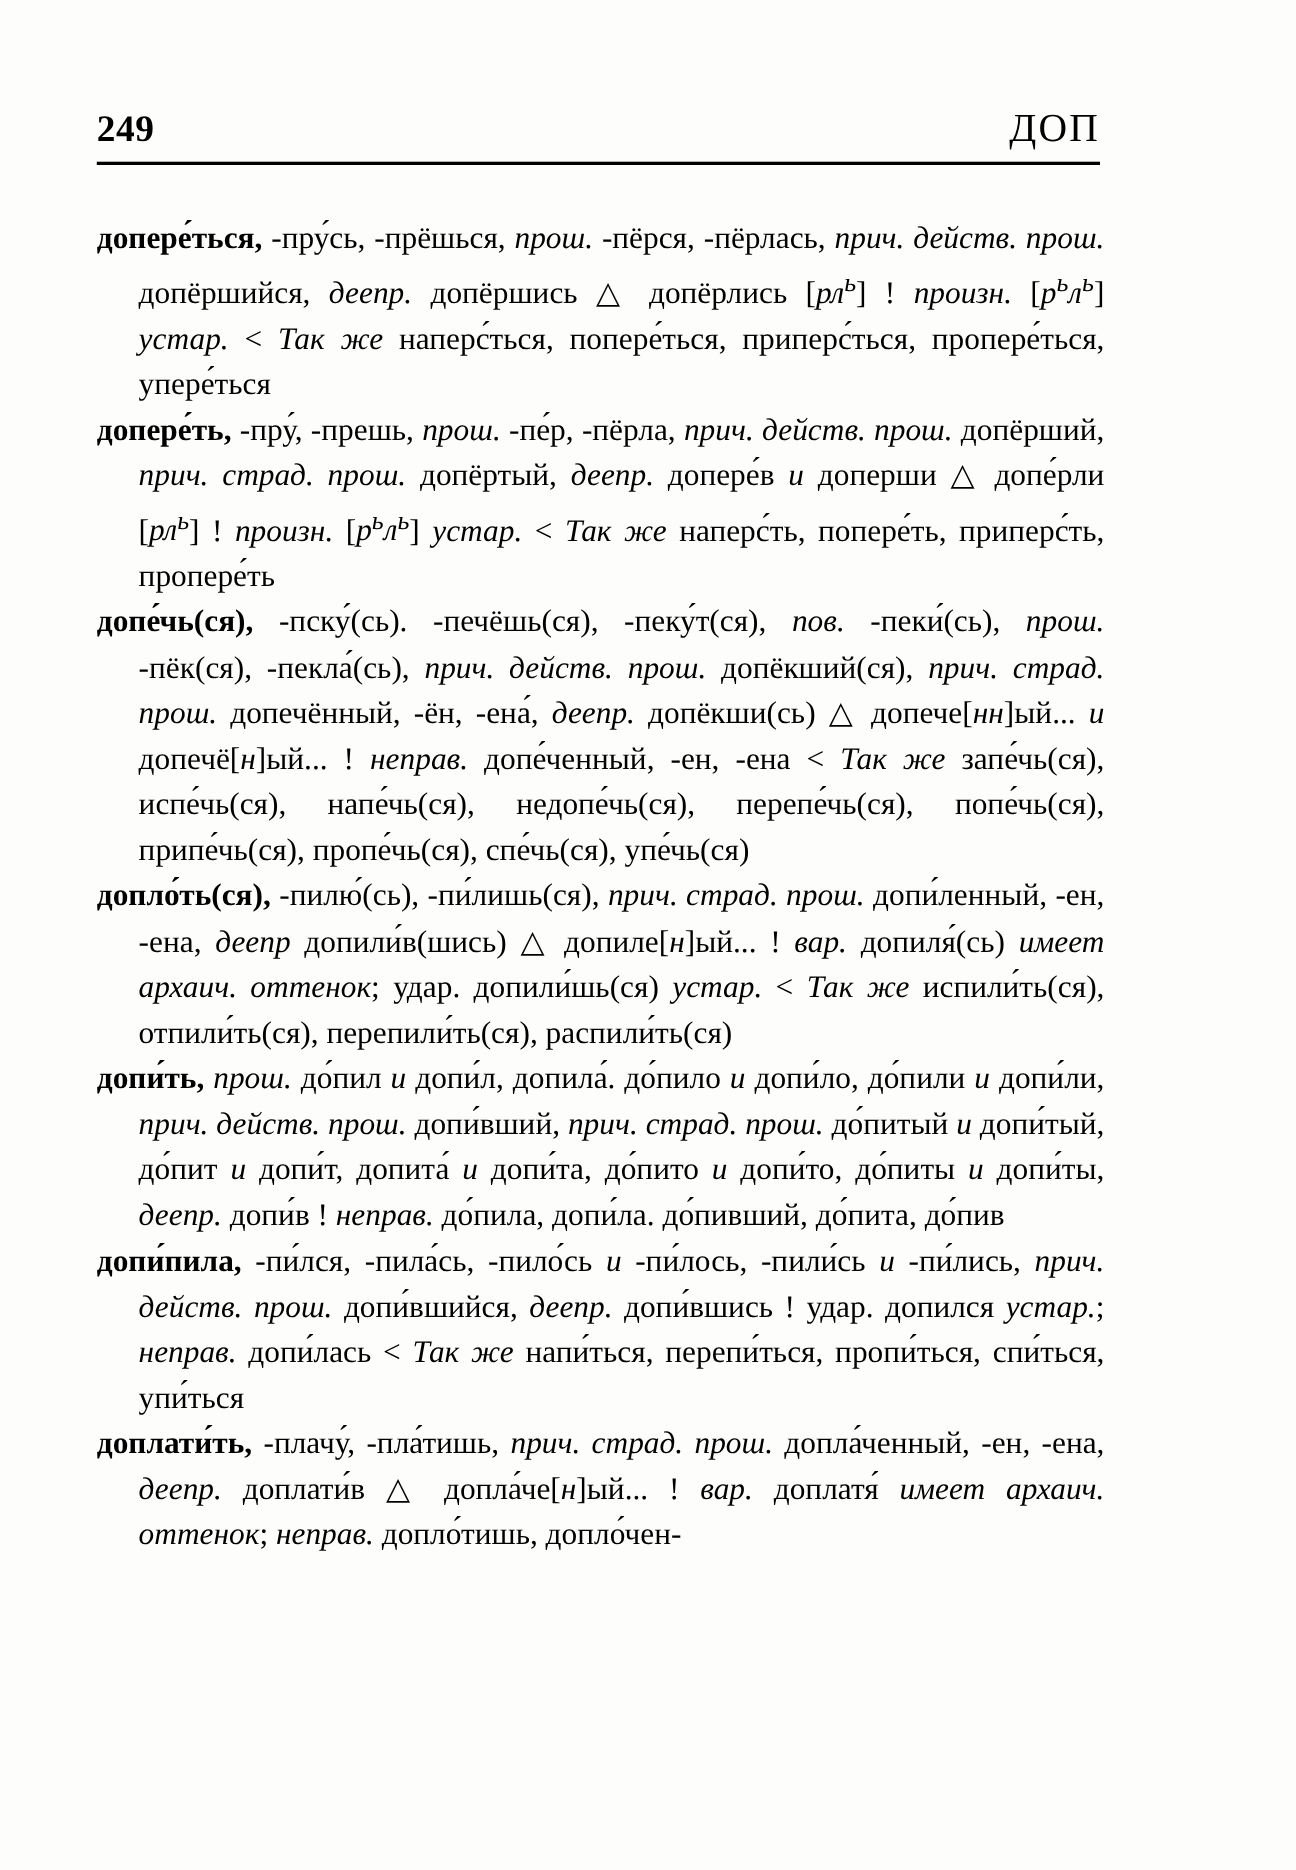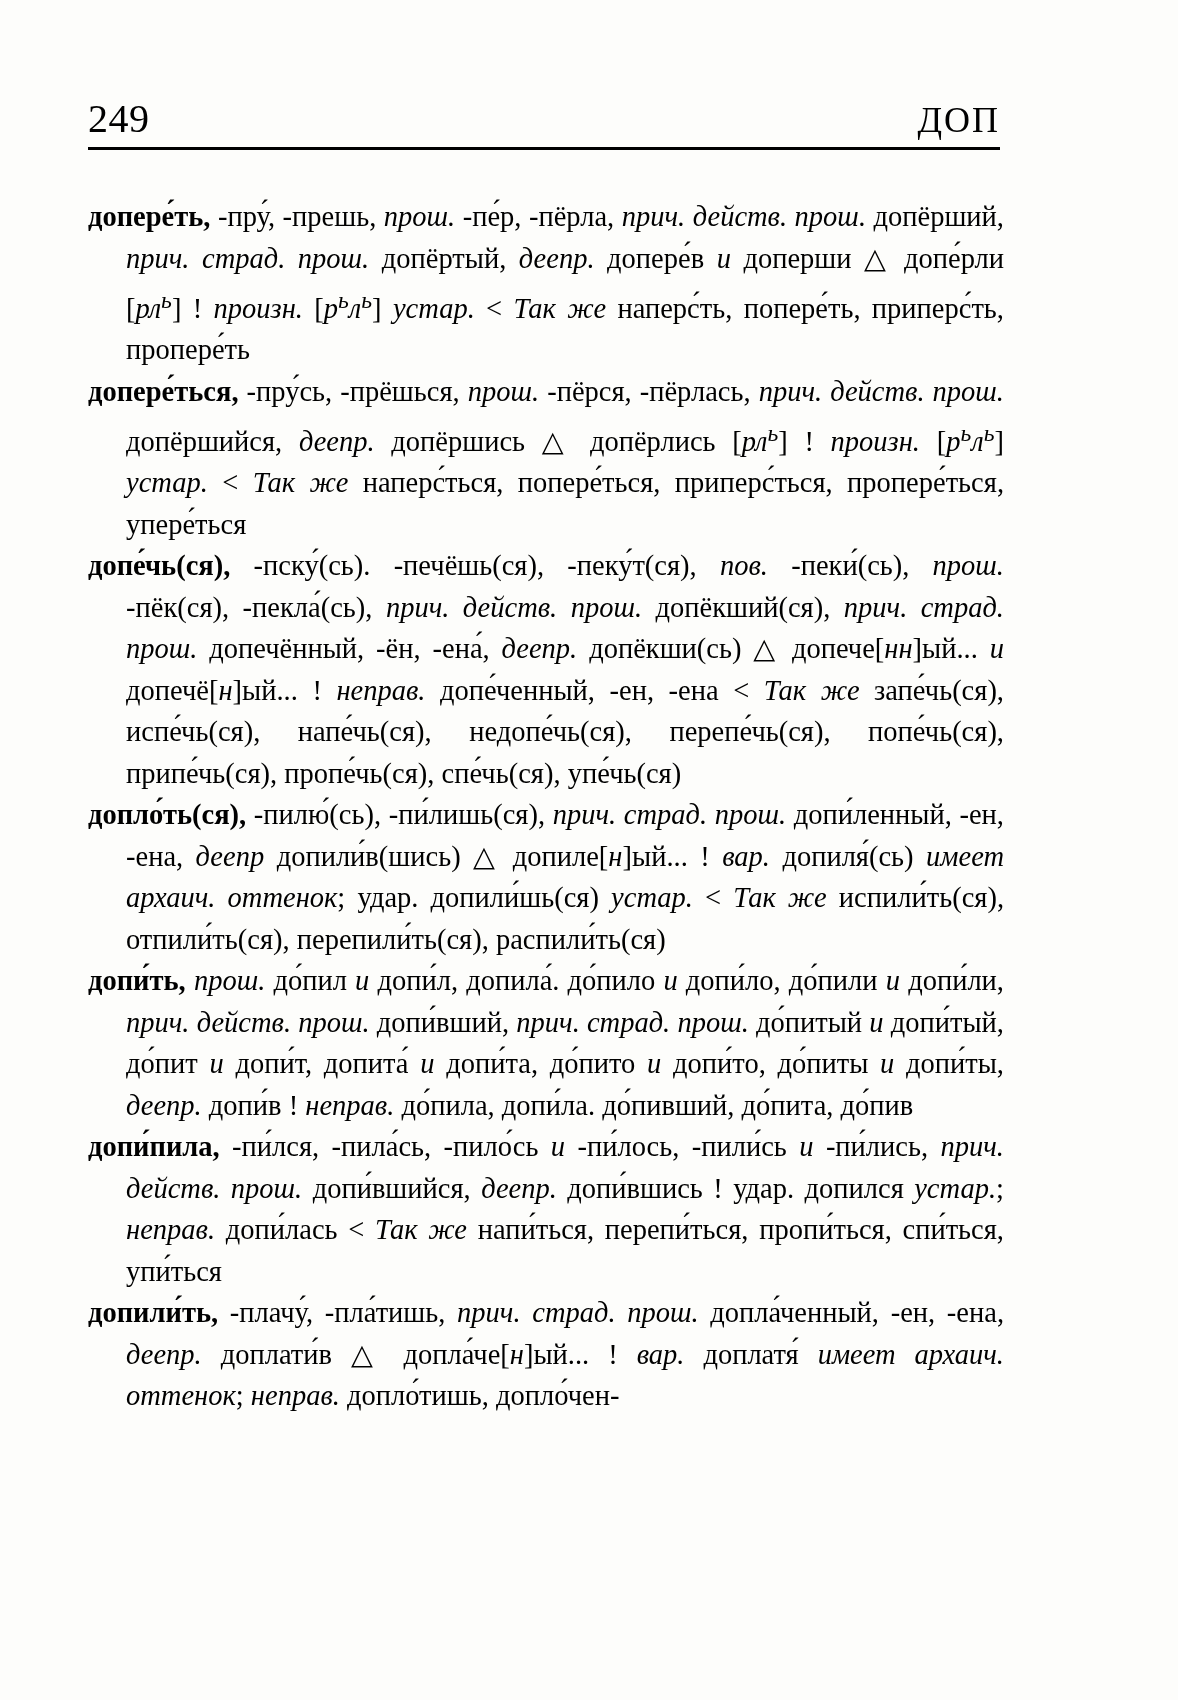--- a/index.html
+++ b/index.html
@@ -25,22 +25,22 @@
     position: absolute;
     left: 88px;
     top: 95px;
     width: 912px;
     display: flex;
     justify-content: space-between;
     align-items: baseline;
     font-family: "Liberation Serif", serif;
   }
   .folio {
-    font-size: 40px;
-    font-weight: normal;
+    font-size: 34px;
+    font-weight: bold;
     letter-spacing: 0.5px;
   }
   .running-head {
     font-size: 36px;
     font-weight: normal;
     letter-spacing: 2px;
   }
   .rule {
     position: absolute;
     left: 88px;
@@ -77,22 +77,22 @@
 
   <div class="header">
     <div class="folio">249</div>
     <div class="running-head">ДОП</div>
   </div>
 
   <div class="rule"></div>
 
   <div class="content">
 
+      <div class="entry"><span class="hw">допере́ться,</span><span> -пру́сь, -прёшься, <i>прош.</i> -пёрся, -пёрлась, <i>прич. действ. прош.</i> допёршийся, <i>деепр.</i> допёршись △ допёрлись [<i>рл<sup>ь</sup></i>] ! <i>произн.</i> [<i>р<sup>ь</sup>л<sup>ь</sup></i>] <i>устар.</i> &lt; <i>Так же</i> наперс́ться, попере́ться, приперс́ться, пропере́ться, упере́ться</span></div>
       <div class="entry"><span class="hw">допере́ть,</span><span> -пру́, -прешь, <i>прош.</i> -пе́р, -пёрла, <i>прич. действ. прош.</i> допёрший, <i>прич. страд. прош.</i> допёртый, <i>деепр.</i> допере́в <i>и</i> доперши △ допе́рли [<i>рл<sup>ь</sup></i>] ! <i>произн.</i> [<i>р<sup>ь</sup>л<sup>ь</sup></i>] <i>устар.</i> &lt; <i>Так же</i> наперс́ть, попере́ть, приперс́ть, пропере́ть</span></div>
-      <div class="entry"><span class="hw">допере́ться,</span><span> -пру́сь, -прёшься, <i>прош.</i> -пёрся, -пёрлась, <i>прич. действ. прош.</i> допёршийся, <i>деепр.</i> допёршись △ допёрлись [<i>рл<sup>ь</sup></i>] ! <i>произн.</i> [<i>р<sup>ь</sup>л<sup>ь</sup></i>] <i>устар.</i> &lt; <i>Так же</i> наперс́ться, попере́ться, приперс́ться, пропере́ться, упере́ться</span></div>
       <div class="entry"><span class="hw">допе́чь(ся),</span><span> -пску́(сь). -печёшь(ся), -пеку́т(ся), <i>пов.</i> -пеки́(сь), <i>прош.</i> -пёк(ся), -пекла́(сь), <i>прич. действ. прош.</i> допёкший(ся), <i>прич. страд. прош.</i> допечённый, -ён, -ена́, <i>деепр.</i> допёкши(сь) △ допече[<i>нн</i>]ый... <i>и</i> допечё[<i>н</i>]ый... ! <i>неправ.</i> допе́ченный, -ен, -ена &lt; <i>Так же</i> запе́чь(ся), испе́чь(ся), напе́чь(ся), недопе́чь(ся), перепе́чь(ся), попе́чь(ся), припе́чь(ся), пропе́чь(ся), спе́чь(ся), упе́чь(ся)</span></div>
       <div class="entry"><span class="hw">допло́ть(ся),</span><span> -пилю́(сь), -пи́лишь(ся), <i>прич. страд. прош.</i> допи́ленный, -ен, -ена, <i>деепр</i> допили́в(шись) △ допиле[<i>н</i>]ый... ! <i>вар.</i> допиля́(сь) <i>имеет архаич. оттенок</i>; удар. допили́шь(ся) <i>устар.</i> &lt; <i>Так же</i> испили́ть(ся), отпили́ть(ся), перепили́ть(ся), распили́ть(ся)</span></div>
       <div class="entry"><span class="hw">допи́ть,</span><span> <i>прош.</i> до́пил <i>и</i> допи́л, допила́. до́пило <i>и</i> допи́ло, до́пили <i>и</i> допи́ли, <i>прич. действ. прош.</i> допи́вший, <i>прич. страд. прош.</i> до́питый <i>и</i> допи́тый, до́пит <i>и</i> допи́т, допита́ <i>и</i> допи́та, до́пито <i>и</i> допи́то, до́питы <i>и</i> допи́ты, <i>деепр.</i> допи́в ! <i>неправ.</i> до́пила, допи́ла. до́пивший, до́пита, до́пив</span></div>
       <div class="entry"><span class="hw">допи́пила,</span><span> -пи́лся, -пила́сь, -пило́сь <i>и</i> -пи́лось, -пили́сь <i>и</i> -пи́лись, <i>прич. действ. прош.</i> допи́вшийся, <i>деепр.</i> допи́вшись ! удар. допился <i>устар.</i>; <i>неправ.</i> допи́лась &lt; <i>Так же</i> напи́ться, перепи́ться, пропи́ться, спи́ться, упи́ться</span></div>
-      <div class="entry"><span class="hw">допили́ть,</span><span> -плачу́, -пла́тишь, <i>прич. страд. прош.</i> допла́ченный, -ен, -ена, <i>деепр.</i> доплати́в △ допла́че[<i>н</i>]ый... ! <i>вар.</i> доплатя́ <i>имеет архаич. оттенок</i>; <i>неправ.</i> допло́тишь, допло́чен-</span></div>
+      <div class="entry"><span class="hw">доплати́ть,</span><span> -плачу́, -пла́тишь, <i>прич. страд. прош.</i> допла́ченный, -ен, -ена, <i>деепр.</i> доплати́в △ допла́че[<i>н</i>]ый... ! <i>вар.</i> доплатя́ <i>имеет архаич. оттенок</i>; <i>неправ.</i> допло́тишь, допло́чен-</span></div>
     </div>
 
 </div>
 
 </body></html>

